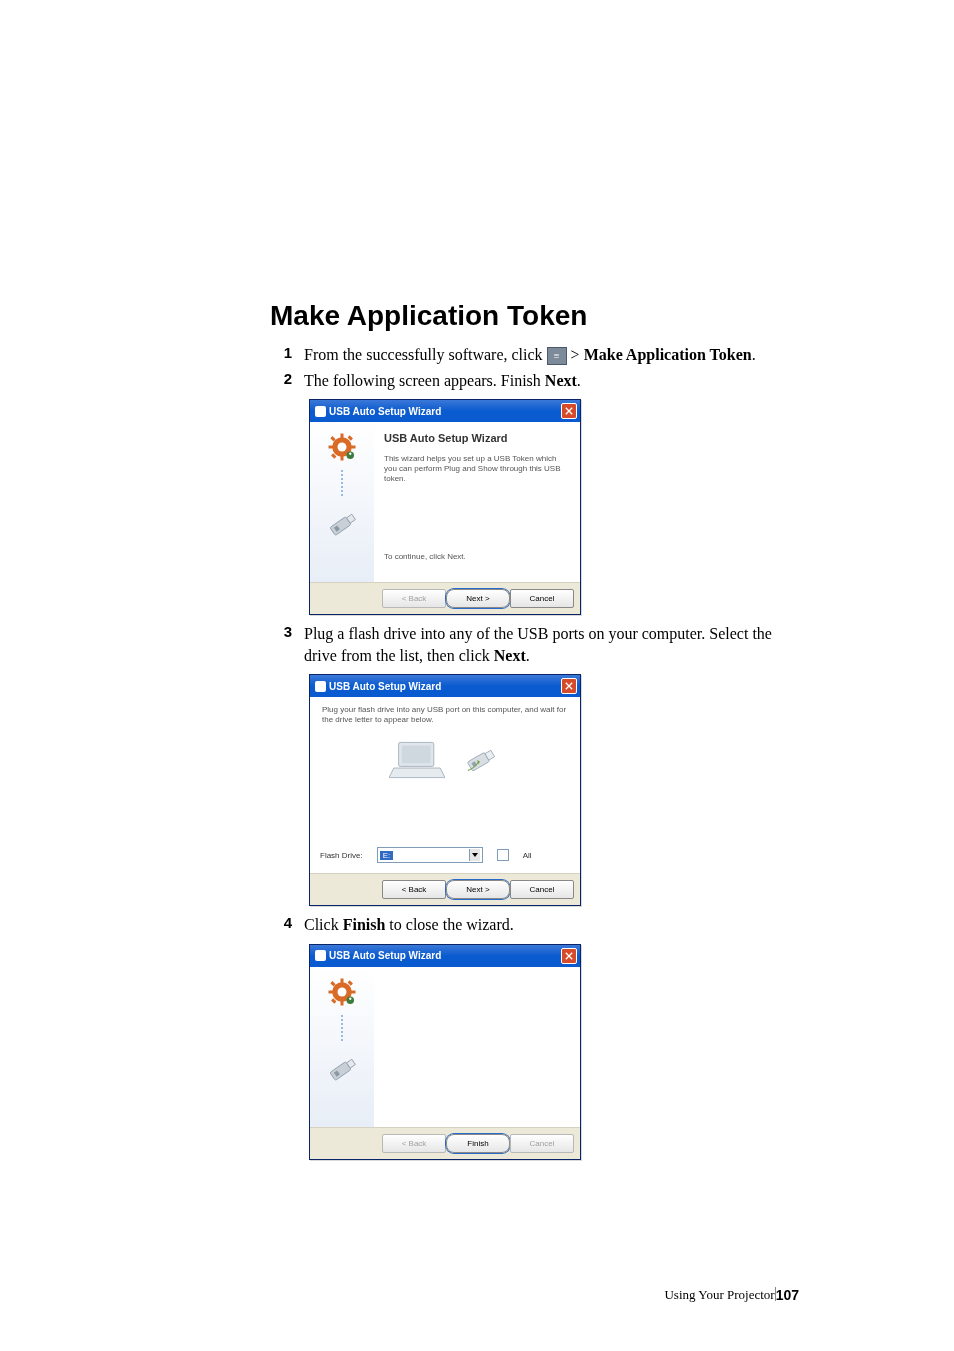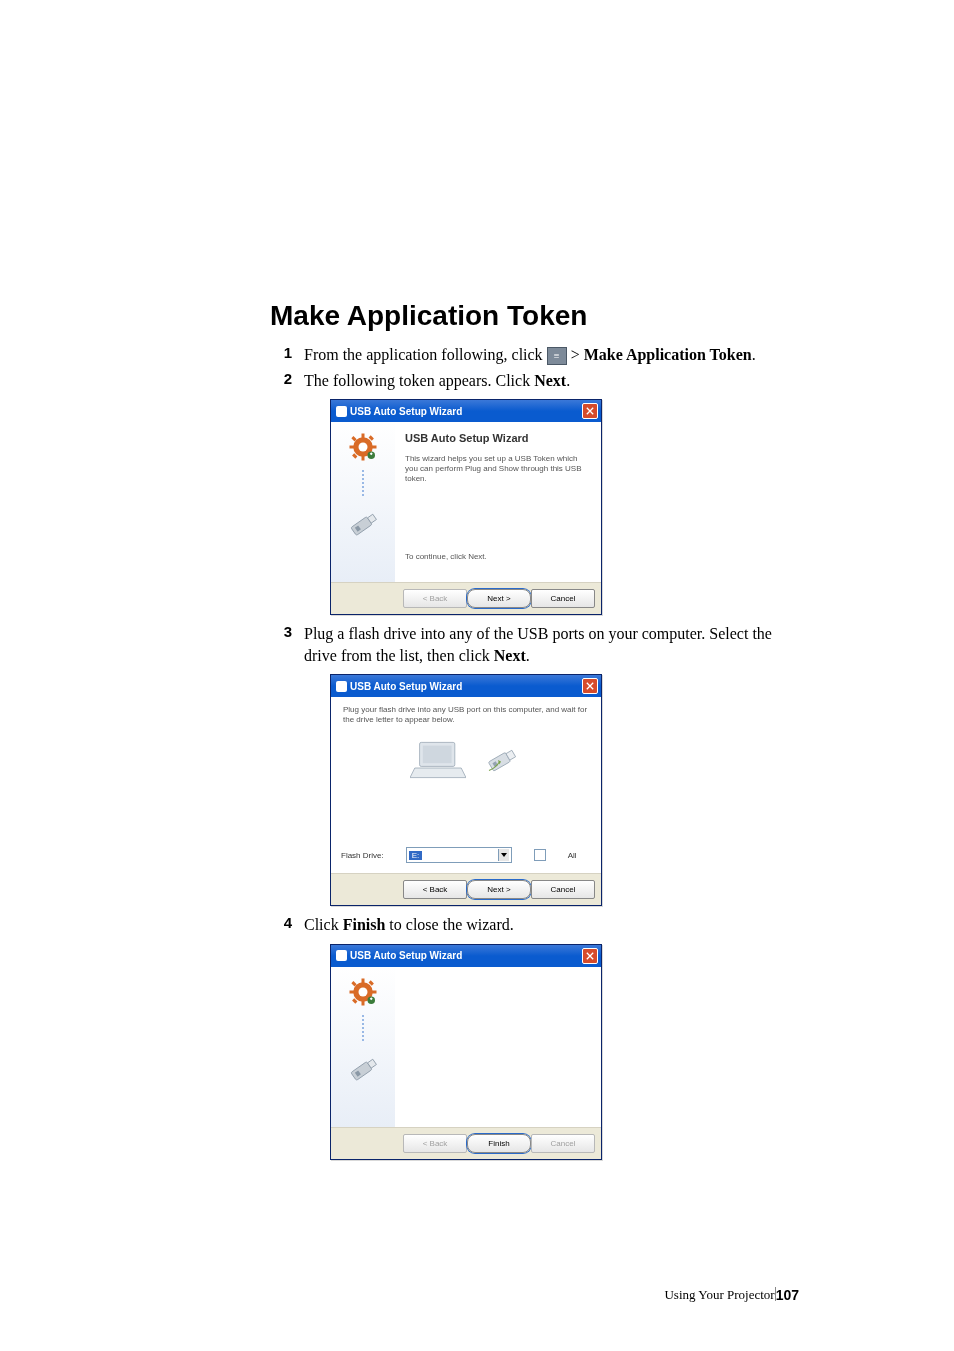--- a/index.html
+++ b/index.html
@@ -66,21 +66,21 @@
     vertical-align: middle;
     position: relative;
   }
   .icon-inline::before {
     content: "≡";
     color: #ffffff;
     font-size: 10px;
     line-height: 1;
   }
   .dialog-wrap {
-    margin: 8px 0 8px 60px;
+    margin: 8px 0 8px 39px;
   }
   .dialog {
     width: 270px;
     border: 1px solid #0a246a;
     font-family: "Tahoma", Arial, sans-serif;
     background: #ece9d8;
     box-shadow: 1px 1px 0 rgba(0,0,0,0.15);
   }
   .dialog-titlebar {
     display: flex;
@@ -207,21 +207,21 @@
   .dbtn.primary {
     box-shadow: 0 0 0 1px #2a6ac9;
     border-radius: 8px;
   }
   .flash-row {
     position: absolute;
     left: 10px;
     bottom: 10px;
     display: flex;
     align-items: center;
-    gap: 22px;
+    gap: 14px;
     font-size: 8px;
     color: #333333;
   }
   .flash-select {
     width: 100px;
     height: 14px;
     border: 1px solid #7f9db9;
     background: #ffffff;
     font-size: 8px;
     padding: 0 2px;
@@ -290,31 +290,31 @@
 <body>
 
 <div class="page">
   <h2 class="heading">Make Application Token</h2>
 
   <ol class="steps">
 
     <li class="step">
       <div class="step-num">1</div>
       <div class="step-body">
-        <span>From the application following, click </span>
+        <span>From the successfully software, click </span>
         <span class="icon-inline"></span>
         <span> &gt; </span>
         <span class="bold">Make Application Token</span><span>.</span>
       </div>
     </li>
 
     <li class="step">
       <div class="step-num">2</div>
       <div class="step-body">
-        <span>The following token appears. Click </span><span class="bold">Next</span><span>.</span>
+        <span>The following screen appears. Finish </span><span class="bold">Next</span><span>.</span>
       </div>
     </li>
   </ol>
 
   <div class="dialog-wrap">
     <div class="dialog">
       <div class="dialog-titlebar">
         <span class="dialog-title">
           <span class="dialog-title-icon"></span>
           <span>USB Auto Setup Wizard</span>

